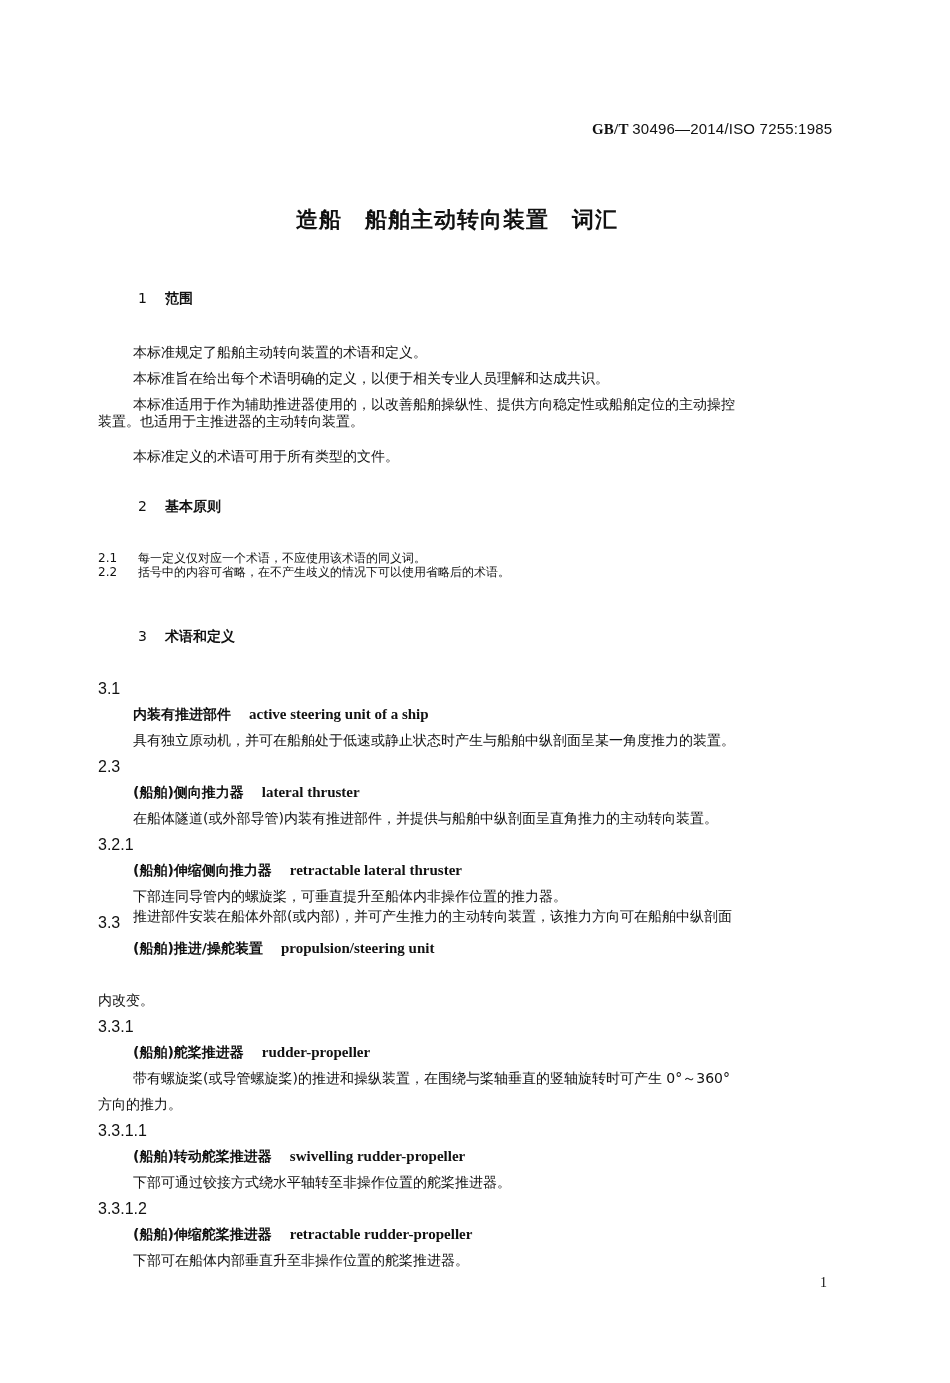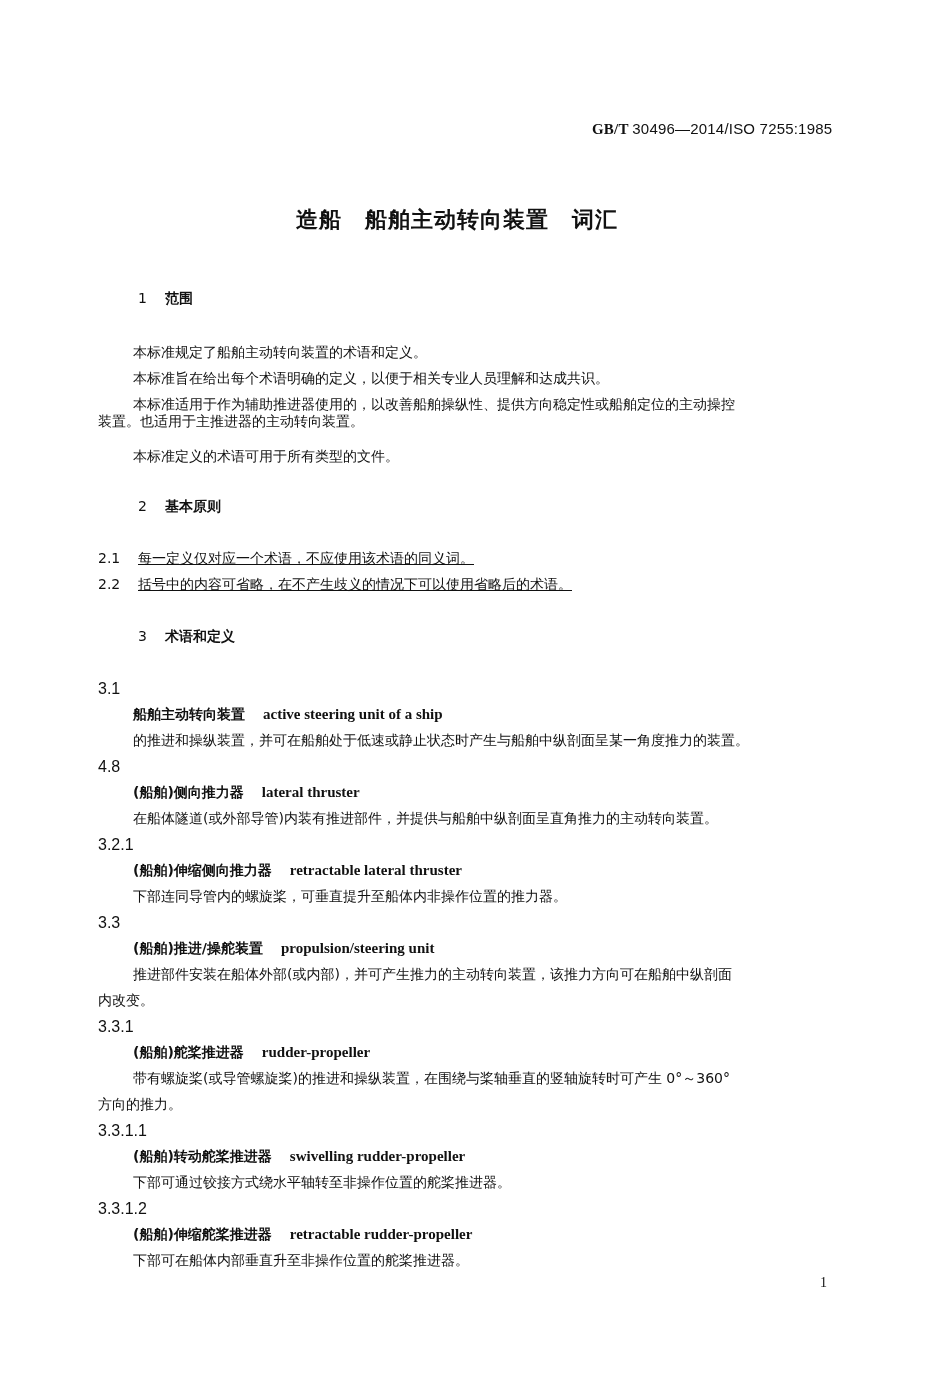--- a/index.html
+++ b/index.html
@@ -9,21 +9,21 @@
     .header-code { left: 592px; top: 120px; font-size: 15px; font-weight: bold;
                    font-family: "Liberation Serif", serif; letter-spacing: 0.2px; }
     .header-code .num { font-family: "Liberation Sans", sans-serif; font-weight: normal; }
     .doc-title { left: 296px; top: 205px; font-size: 22px; font-weight: bold; letter-spacing: 1px; }
     .sec-head { left: 98px; font-size: 14px; font-weight: bold; margin-left: 40px; }
     .sec-head .n { font-weight: normal; display: inline-block; width: 27px; }
     .para { font-size: 14px; }
     .indent { left: 133px; }
     .flush { left: 98px; }
     .clause-num { left: 98px; font-size: 16px; font-family: "Liberation Sans Narrow", "Liberation Sans", sans-serif; }
-    .clause { left: 98px; font-size: 14px; text-decoration: underline; }
+    .clause { left: 98px; font-size: 12px; }
     .clause .n { display: inline-block; width: 40px; }
     .term { left: 133px; font-size: 14px; font-weight: bold; }
     .term .en { font-family: "Liberation Serif", serif; font-size: 15px; margin-left: 18px; }
     .page-num { left: 820px; top: 1275px; font-size: 14px; font-family: "Liberation Serif", serif; }
   </style>
 </head>
 <body>
 
 <div class="abs header-code">
   <span>GB/T</span>
@@ -40,51 +40,51 @@
 <div class="abs para indent" style="top:396px;">本标准适用于作为辅助推进器使用的，以改善船舶操纵性、提供方向稳定性或船舶定位的主动操控</div>
 <div class="abs para flush" style="top:413px;">装置。也适用于主推进器的主动转向装置。</div>
 <div class="abs para indent" style="top:448px;">本标准定义的术语可用于所有类型的文件。</div>
 
 <div class="abs sec-head" style="top:498px;">
   <span class="n">2</span><span>基本原则</span>
 </div>
 <div class="abs clause" style="top:550px;">
   <span class="n">2.1</span><span>每一定义仅对应一个术语，不应使用该术语的同义词。</span>
 </div>
-<div class="abs clause" style="top:576px;">
+<div class="abs clause" style="top:564px;">
   <span class="n">2.2</span><span>括号中的内容可省略，在不产生歧义的情况下可以使用省略后的术语。</span>
 </div>
 
 <div class="abs sec-head" style="top:628px;">
   <span class="n">3</span><span>术语和定义</span>
 </div>
 
 <div class="abs clause-num" style="top:680px;">3.1</div>
 <div class="abs term" style="top:706px;">
-  <span>船舶主动转向装置</span><span class="en">active steering unit of a ship</span>
+  <span>内装有推进部件</span><span class="en">active steering unit of a ship</span>
 </div>
-<div class="abs para indent" style="top:732px;">的推进和操纵装置，并可在船舶处于低速或静止状态时产生与船舶中纵剖面呈某一角度推力的装置。</div>
+<div class="abs para indent" style="top:732px;">具有独立原动机，并可在船舶处于低速或静止状态时产生与船舶中纵剖面呈某一角度推力的装置。</div>
 
-<div class="abs clause-num" style="top:758px;">4.8</div>
+<div class="abs clause-num" style="top:758px;">2.3</div>
 <div class="abs term" style="top:784px;">
   <span>(船舶)侧向推力器</span><span class="en">lateral thruster</span>
 </div>
 <div class="abs para indent" style="top:810px;">在船体隧道(或外部导管)内装有推进部件，并提供与船舶中纵剖面呈直角推力的主动转向装置。</div>
 
 <div class="abs clause-num" style="top:836px;">3.2.1</div>
 <div class="abs term" style="top:862px;">
   <span>(船舶)伸缩侧向推力器</span><span class="en">retractable lateral thruster</span>
 </div>
 <div class="abs para indent" style="top:888px;">下部连同导管内的螺旋桨，可垂直提升至船体内非操作位置的推力器。</div>
 
 <div class="abs clause-num" style="top:914px;">3.3</div>
 <div class="abs term" style="top:940px;">
   <span>(船舶)推进/操舵装置</span><span class="en">propulsion/steering unit</span>
 </div>
-<div class="abs para indent" style="top:966px;">推进部件安装在船体外部(或内部)，并可产生推力的主动转向装置，该推力方向可在船舶中纵剖面</div>
+<div class="abs para indent" style="top:908px;">推进部件安装在船体外部(或内部)，并可产生推力的主动转向装置，该推力方向可在船舶中纵剖面</div>
 <div class="abs para flush" style="top:992px;">内改变。</div>
 
 <div class="abs clause-num" style="top:1018px;">3.3.1</div>
 <div class="abs term" style="top:1044px;">
   <span>(船舶)舵桨推进器</span><span class="en">rudder-propeller</span>
 </div>
 <div class="abs para indent" style="top:1070px;">带有螺旋桨(或导管螺旋桨)的推进和操纵装置，在围绕与桨轴垂直的竖轴旋转时可产生 0°～360°</div>
 <div class="abs para flush" style="top:1096px;">方向的推力。</div>
 
 <div class="abs clause-num" style="top:1122px;">3.3.1.1</div>

